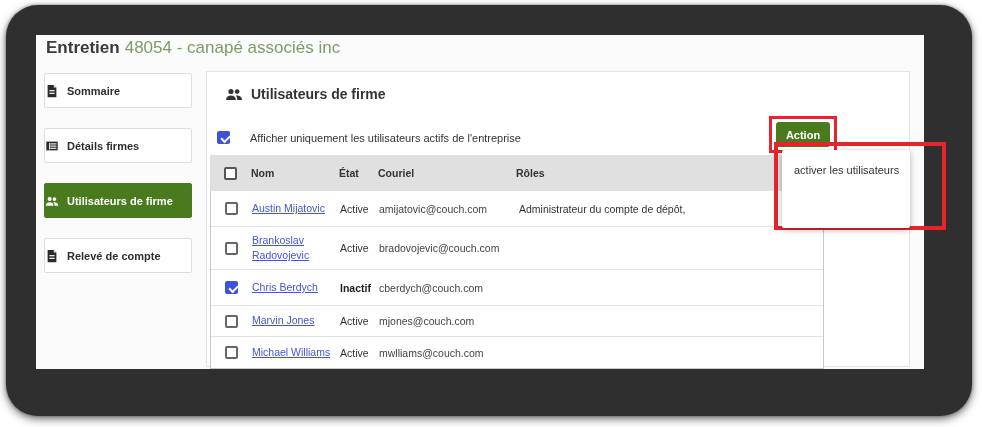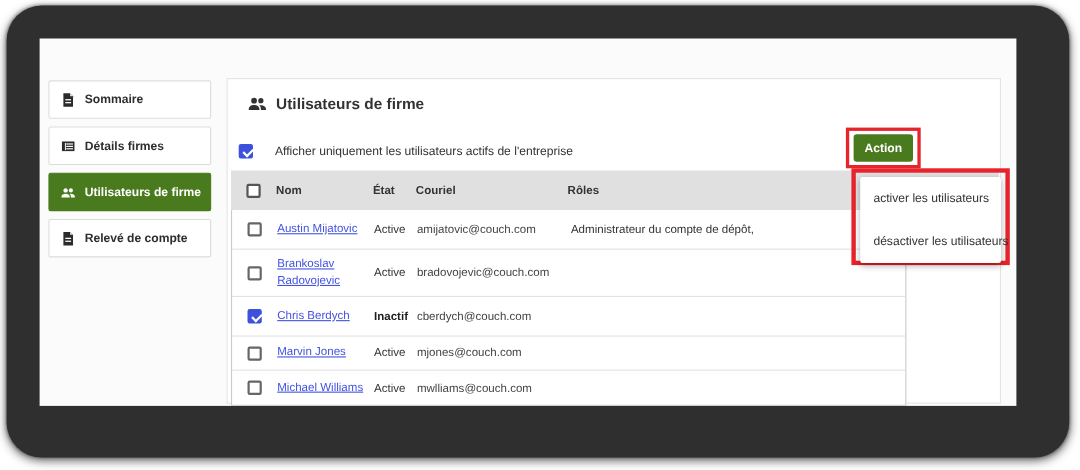--- a/index.html
+++ b/index.html
@@ -21,21 +21,21 @@
   
   .app-header { position:absolute; left:10px; top:3px; font-size:17px; white-space:nowrap; }
   .app-header .t-bold { font-weight:700; color:#3a3a3a; }
   .app-header .t-green { font-weight:400; color:#7d9c66; margin-left:5px; }
 
   
   .sidebar { position:absolute; left:8px; top:38px; width:148px; }
   .side-item {
     --bg:#ffffff;
     display:flex; align-items:center; gap:8px;
-    height:35px; padding-left:10px; margin-bottom:7px;
+    height:35px; margin-bottom:20px;
     background:#fff; border:1px solid #ddd; border-radius:2px;
     color:#2e2e2e; font-size:11px; font-weight:700; cursor:pointer;
   }
   .side-item .icn { width:14px; height:14px; flex:0 0 14px; color:#2b2b2b; }
   .side-item.active { --bg:#4a7a1e; background:#4a7a1e; border-color:#4a7a1e; color:#fff; }
   .side-item.active .icn { color:#fff; }
 
   
   .main-card {
     position:absolute; left:170px; top:36px; width:704px; height:296px;
@@ -81,21 +81,21 @@
     border:3px solid #e7232b; background:#fff;
     display:flex; align-items:center; justify-content:center; z-index:10;
   }
   .action-btn {
     width:54px; height:25px; background:#4a7a1e; color:#fff; border:none; border-radius:3px;
     font-family:"Liberation Sans", sans-serif; font-size:11px; font-weight:700; cursor:pointer;
   }
 
   
   .dropdown-frame {
-    position:absolute; left:738px; top:118px; width:144px; height:88px;
+    position:absolute; left:738px; top:107px; width:172px; height:88px;
     border:4px solid #e7232b; z-index:11; background:transparent;
   }
   .dropdown {
     position:absolute; left:4px; top:4px; width:128px; height:78px;
     background:#fff; border-radius:2px; box-shadow:0 2px 6px rgba(0,0,0,.3);
   }
   .dd-item { height:39px; display:flex; align-items:center; padding-left:12px; font-size:11px; color:#333; cursor:pointer; white-space:nowrap; }
 </style>
 </head>
 <body>
@@ -126,20 +126,23 @@
       <rect x="3.8" y="6" width="4" height="4.2" fill="var(--bg,#fff)"></rect>
       <rect x="9.5" y="6" width="3.2" height="1.1" fill="var(--bg,#fff)"></rect>
     </symbol>
   </defs>
 </svg>
 
 <div class="page">
   <div class="frame">
     <div class="content">
 
+      <div class="app-header">
+        <span class="t-bold">Entretien</span><span class="t-green">48054 - canapé associés inc</span>
+      </div>
 
       <nav class="sidebar">
         <div class="side-item">
           <svg class="icn">
               <use href="#ic-doc"></use>
             </svg>
           <span>Sommaire</span>
         </div>
         <div class="side-item">
           <svg class="icn">
@@ -221,19 +224,18 @@
         </div>
       </section>
 
       <div class="action-frame">
         <button class="action-btn">Action</button>
       </div>
 
       <div class="dropdown-frame">
         <div class="dropdown">
           <div class="dd-item">activer les utilisateurs</div>
-          <div class="dd-item">désactiver les utilisateurs</div>
         </div>
       </div>
 
     </div>
   </div>
 </div>
 
 </body></html>

